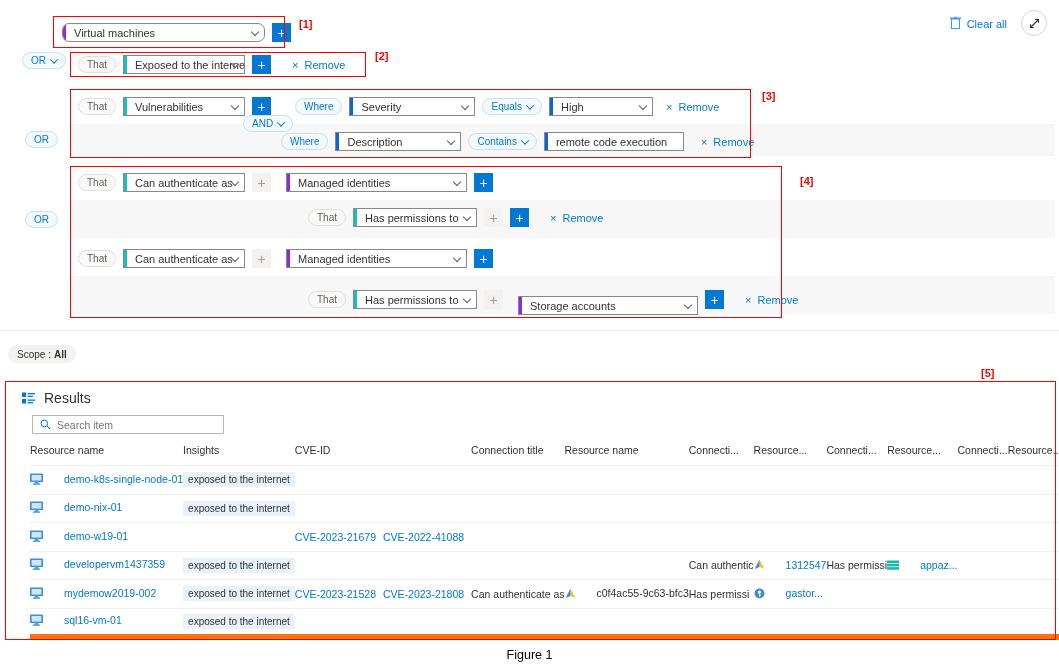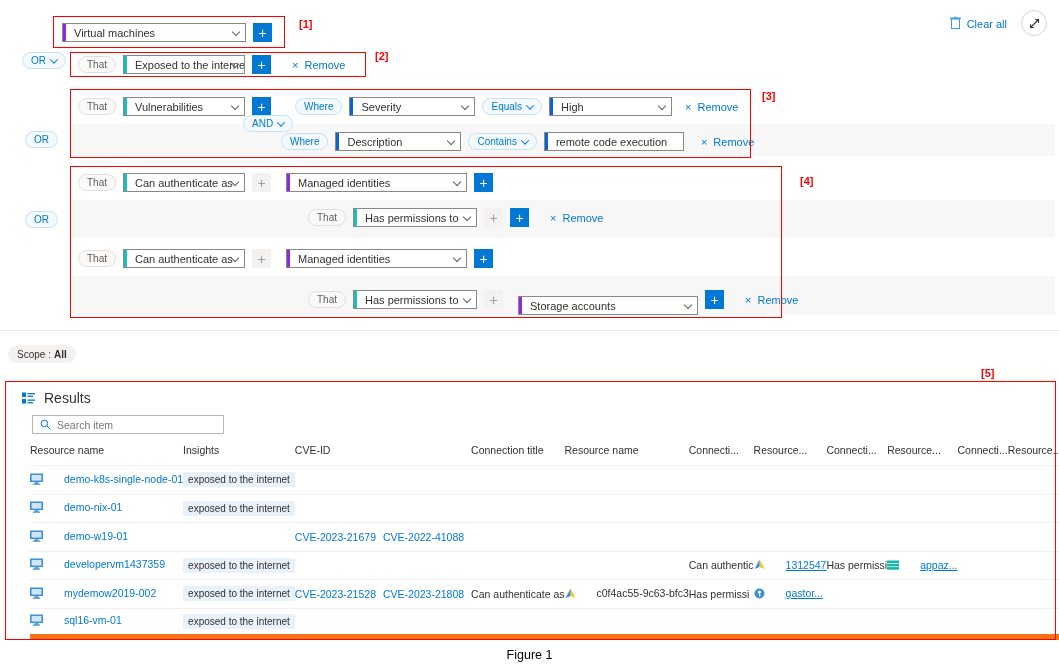--- a/index.html
+++ b/index.html
@@ -125,21 +125,21 @@
     font-size:10.5px; padding:0; height:28.5px; vertical-align:middle;
     border-top:1px solid #f0f0f0; white-space:nowrap; color:#323130;
   }
   table.res tbody tr:last-child td { border-bottom:6px solid #f97316; }
   .rname { color:#0078d4; display:inline-flex; align-items:center; gap:21px; }
   .badge {
     display:inline-block; background:#e9f2fb; color:#323130;
     padding:2px 5px; font-size:10px;
   }
   .cve { color:#0078d4; margin-right:7px; }
-  .lnk { color:#0078d4;text-decoration:underline; }
+  .lnk { color:#0078d4; }
 
   #figcap {
     position:absolute; left:0; top:648px; width:1059px; text-align:center;
     font-size:12.5px; color:#000;
   }
 
   svg { display:block; }
 </style>
 </head>
 <body>
@@ -164,21 +164,21 @@
       <svg width="13" height="13" viewBox="0 0 13 13">
         <line x1="2.5" y1="10.5" x2="10.5" y2="2.5" stroke="#323130" stroke-width="1.1"></line>
         <polyline points="7.2,2.5 10.5,2.5 10.5,5.8" fill="none" stroke="#323130" stroke-width="1.1"></polyline>
         <polyline points="5.8,10.5 2.5,10.5 2.5,7.2" fill="none" stroke="#323130" stroke-width="1.1"></polyline>
       </svg>
     </span>
   </div>
 </div>
 
 <div class="row" style="left:62px;top:23px;">
-  <div class="combo bar-purple" style="width:184px;">
+  <div class="combo bar-purple" style="width:203px;border-radius:7px;">
     <span class="bar"></span>
     <span class="lbl">Virtual machines</span>
     <span class="chev"></span>
   </div>
   <div class="plusbtn">+</div>
 </div>
 
 <div class="orcol" style="left:22px;top:52px;">
   <span class="pill caret">OR</span>
 </div>
@@ -211,21 +211,21 @@
     <span class="chev"></span>
   </div>
   <div class="plusbtn">+</div>
   <span class="pill" style="margin-left:17px;">Where</span>
   <div class="combo bar-blue" style="width:126px;">
     <span class="bar"></span>
     <span class="lbl">Severity</span>
     <span class="chev"></span>
   </div>
   <span class="pill caret">Equals</span>
-  <div class="combo bar-blue" style="width:123px;">
+  <div class="combo bar-blue" style="width:104px;">
     <span class="bar"></span>
     <span class="lbl">High</span>
     <span class="chev"></span>
   </div>
   <div class="removelink" style="margin-left:6px;">
     <span class="x">×</span>
     <span>Remove</span>
   </div>
 </div>
 

